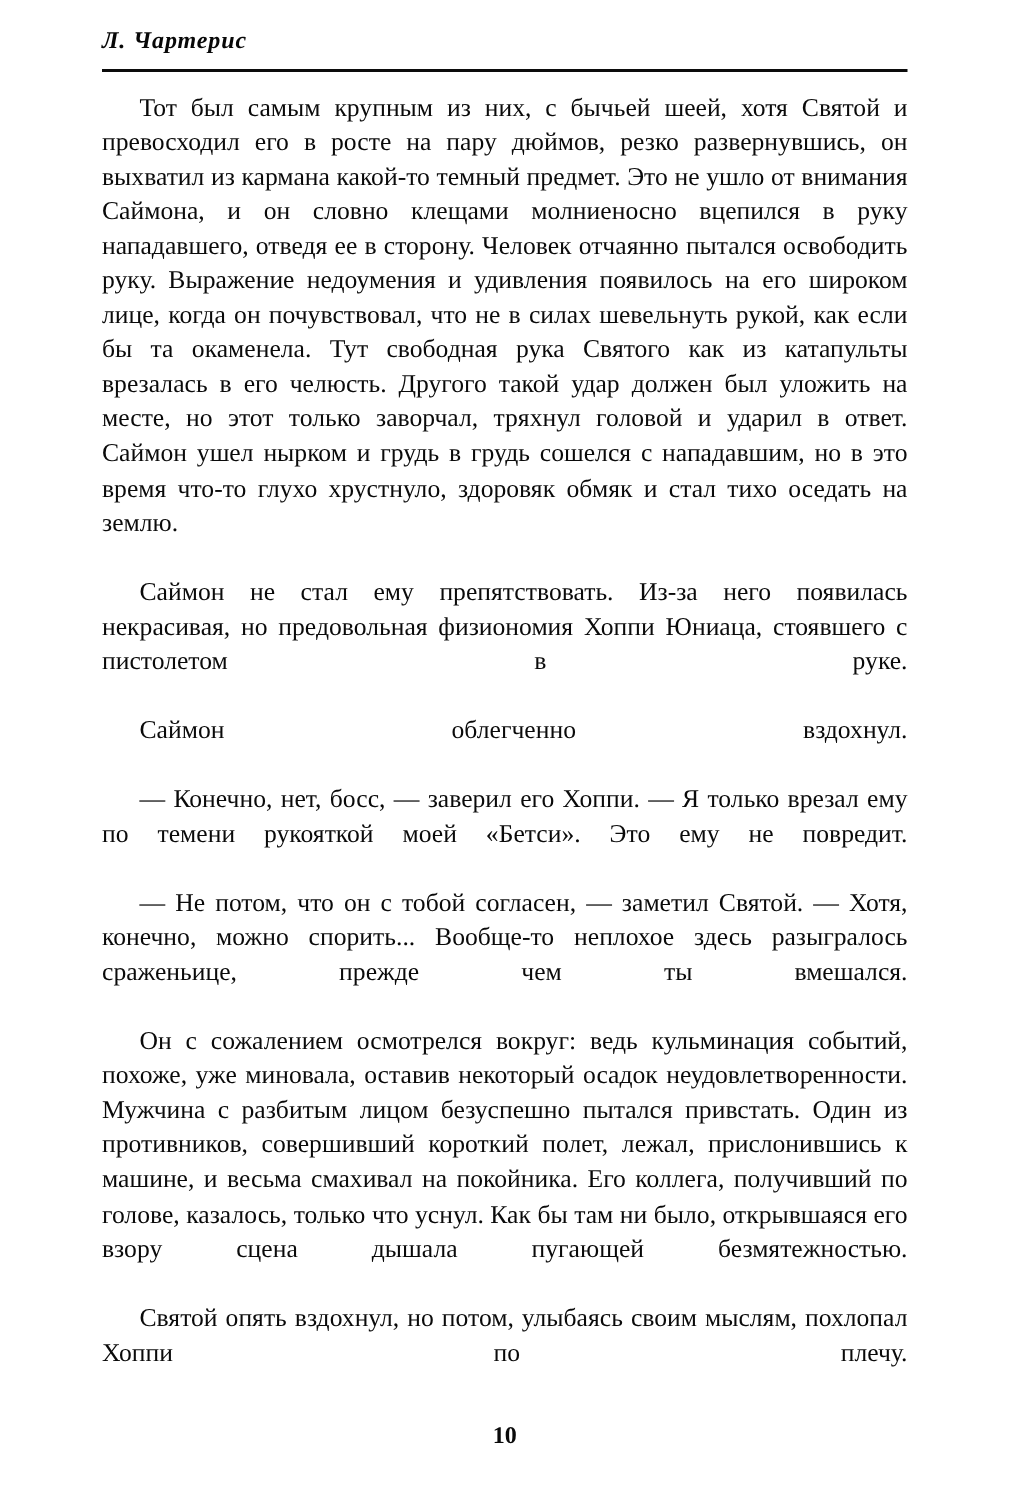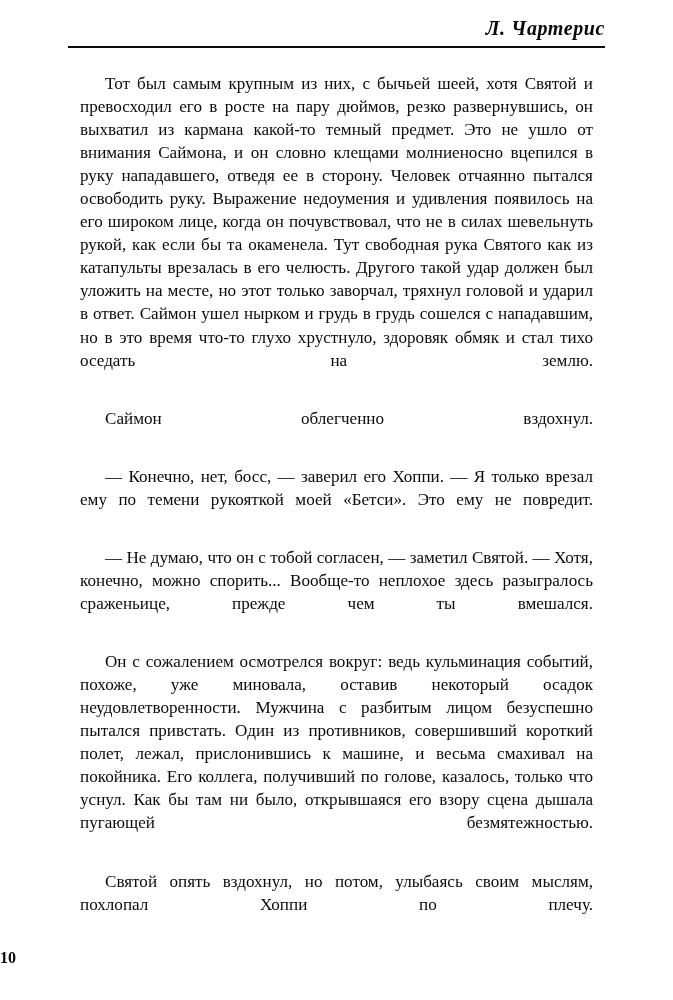--- a/index.html
+++ b/index.html
@@ -24,24 +24,24 @@
     width: 673px;
     height: 1000px;
   }
 
   
   .runhead {
     position: absolute;
     left: 68px;
     top: 18px;
     width: 537px;
-    text-align: right;
+    text-align: left;
     font-style: italic;
     font-weight: 700;
-    font-size: 20px;
+    font-size: 16px;
     letter-spacing: 0.6px;
     line-height: 20px;
     color: #080808;
   }
 
   .rule {
     position: absolute;
     left: 68px;
     top: 46px;
     width: 537px;
@@ -58,60 +58,61 @@
     font-size: 17.1px;
     line-height: 23.05px;
     text-align: justify;
     text-justify: inter-word;
     color: #0a0a0a;
     font-weight: 400;
     hyphens: none;
   }
 
   .textblock p {
-    margin: 12px;
+    margin: 0;
     text-indent: 25px;
     text-align: justify;
   }
   
   .textblock p::after {
     content: "";
     display: inline-block;
     width: 100%;
   }
 
   
 
   
   .folio {
     position: absolute;
     left: 0;
     top: 948px;
     width: 673px;
-    text-align: left;
+    text-align: center;
     font-size: 16px;
     font-weight: 700;
     line-height: 20px;
     color: #0a0a0a;
   }
 </style>
 </head>
 <body style="background: rgb(255, 255, 255);">
 
 <div class="page">
 
   <div class="runhead">Л. Чартерис</div>
 
   <div class="rule" style="background: rgb(12, 12, 12);"></div>
 
   <div class="textblock" style="color: rgb(10, 10, 10);">
     <p>Тот был самым крупным из них, с бычьей шеей, хотя Святой и превосходил его в росте на пару дюймов, резко развернувшись, он выхватил из кармана какой-то темный предмет. Это не ушло от внимания Саймона, и он словно клещами молниеносно вцепился в руку нападавшего, отведя ее в сторону. Человек отчаянно пытался освободить руку. Выражение недоумения и удивления появилось на его широком лице, когда он почувствовал, что не в силах шевельнуть рукой, как если бы та окаменела. Тут свободная рука Святого как из катапульты врезалась в его челюсть. Другого такой удар должен был уложить на месте, но этот только заворчал, тряхнул головой и ударил в ответ. Саймон ушел нырком и грудь в грудь сошелся с нападавшим, но в это время что-то глухо хрустнуло, здоровяк обмяк и стал тихо оседать на землю.</p>
+    <p>Саймон не стал ему препятствовать. Из-за него появилась некрасивая, но предовольная физиономия Хоппи Юниаца, стоявшего с пистолетом в руке.</p>
     <p>Саймон облегченно вздохнул.</p>
     <p>— Конечно, нет, босс, — заверил его Хоппи. — Я только врезал ему по темени рукояткой моей «Бетси». Это ему не повредит.</p>
-    <p>— Не думаю, что он с тобой согласен, — заметил Святой. — Хотя, конечно, можно спорить... Вообще-то неплохое здесь разыгралось сраженьице, прежде чем ты вмешался.</p>
+    <p>— Не потом, что он с тобой согласен, — заметил Святой. — Хотя, конечно, можно спорить... Вообще-то неплохое здесь разыгралось сраженьице, прежде чем ты вмешался.</p>
     <p>Он с сожалением осмотрелся вокруг: ведь кульминация событий, похоже, уже миновала, оставив некоторый осадок неудовлетворенности. Мужчина с разбитым лицом безуспешно пытался привстать. Один из противников, совершивший короткий полет, лежал, прислонившись к машине, и весьма смахивал на покойника. Его коллега, получивший по голове, казалось, только что уснул. Как бы там ни было, открывшаяся его взору сцена дышала пугающей безмятежностью.</p>
     <p>Святой опять вздохнул, но потом, улыбаясь своим мыслям, похлопал Хоппи по плечу.</p>
 
   </div>
 
   <div class="folio">10</div>
 
 </div>
 
 </body></html>

